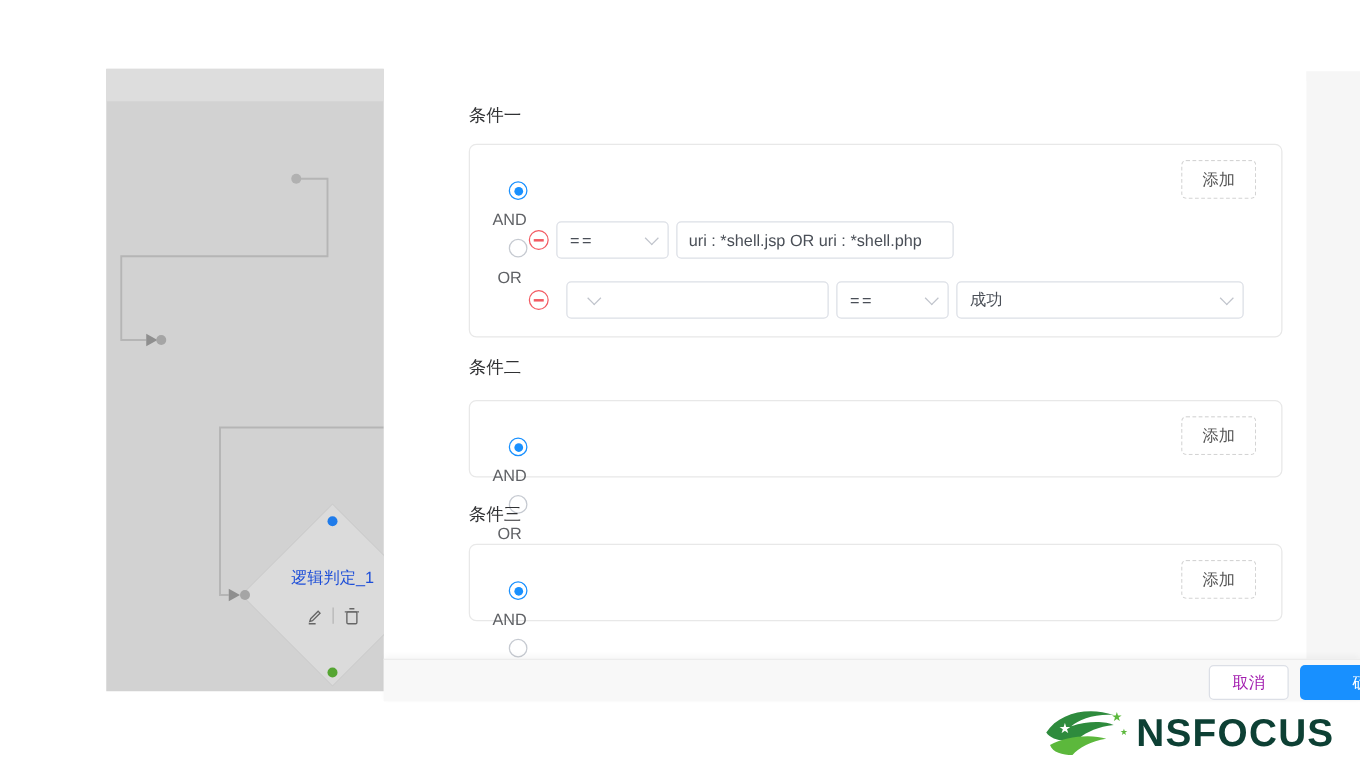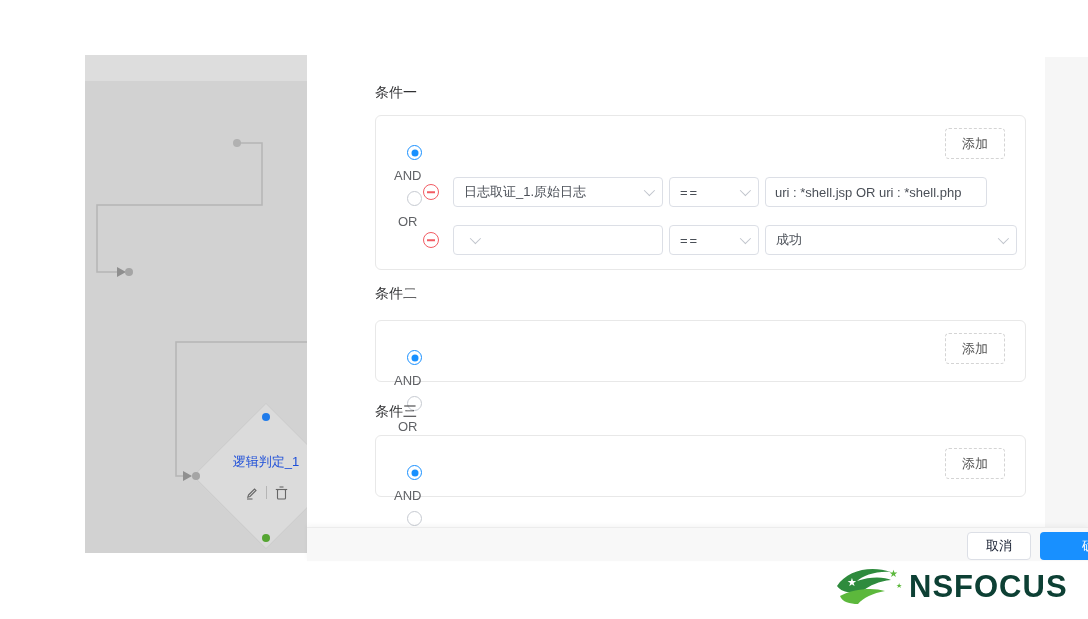--- a/index.html
+++ b/index.html
@@ -110,31 +110,31 @@
     transform:rotate(45deg) translateY(-2px);flex:0 0 auto;margin-left:6px;
   }
   .sel-field{margin-left:14px;width:210px;}
   .sel-op{margin-left:6px;width:90px;letter-spacing:2px;}
   .val-input{
     margin-left:6px;width:222px;height:30px;box-sizing:border-box;
     border:1px solid #dcdfe6;border-radius:4px;background:#fff;
     padding:0 9px;font-size:13px;color:#4a4f57;outline:none;
     font-family:"Liberation Sans","DejaVu Sans",sans-serif;
   }
-  .sel-val{margin-left:6px;width:252px;gap:16px;}
+  .sel-val{margin-left:6px;width:230px;gap:16px;}
   
   .footer-bar{
     position:absolute;left:307px;top:527px;width:781px;height:33px;background:#f8f8f8;
     border-top:1px solid #ececec;box-shadow:0 -2px 5px rgba(0,0,0,.04);z-index:6;
   }
   .cancel-btn{
     position:absolute;right:57px;top:4px;width:64px;height:28px;box-sizing:border-box;
     border:1px solid #dcdfe6;border-radius:4px;background:#fff;
     display:flex;align-items:center;justify-content:center;
-    font-size:13px;color:#0f172a;cursor:pointer;
+    font-size:13px;color:#a21caf;cursor:pointer;
   }
   .confirm-btn{
     position:absolute;left:733px;top:4px;width:110px;height:28px;box-sizing:border-box;
     border:none;border-radius:4px;background:#1890ff;color:#fff;
     display:flex;align-items:center;justify-content:center;
     font-size:13px;cursor:pointer;
   }
   
   .logo{position:absolute;left:833px;top:563px;width:236px;height:48px;display:flex;align-items:center;}
   .logo-text{
@@ -191,24 +191,20 @@
       <span class="radio-label">AND</span>
       <span class="radio"></span>
       <span class="radio-label">OR</span>
     </div>
     <button class="add-btn">
       <span>添加</span>
     </button>
 
     <div class="cond-row" style="top:61px">
       <span class="minus-icon"></span>
-      <div class="sel sel-field">
-        <span class="sel-text">日志取证_1.原始日志</span>
-        <span class="chev"></span>
-      </div>
       <div class="sel sel-op">
         <span class="sel-text">==</span>
         <span class="chev"></span>
       </div>
       <input class="val-input" value="uri : *shell.jsp OR uri : *shell.php" style="">
     </div>
 
     <div class="cond-row" style="top:109px">
       <span class="minus-icon"></span>
       <div class="sel sel-field">

